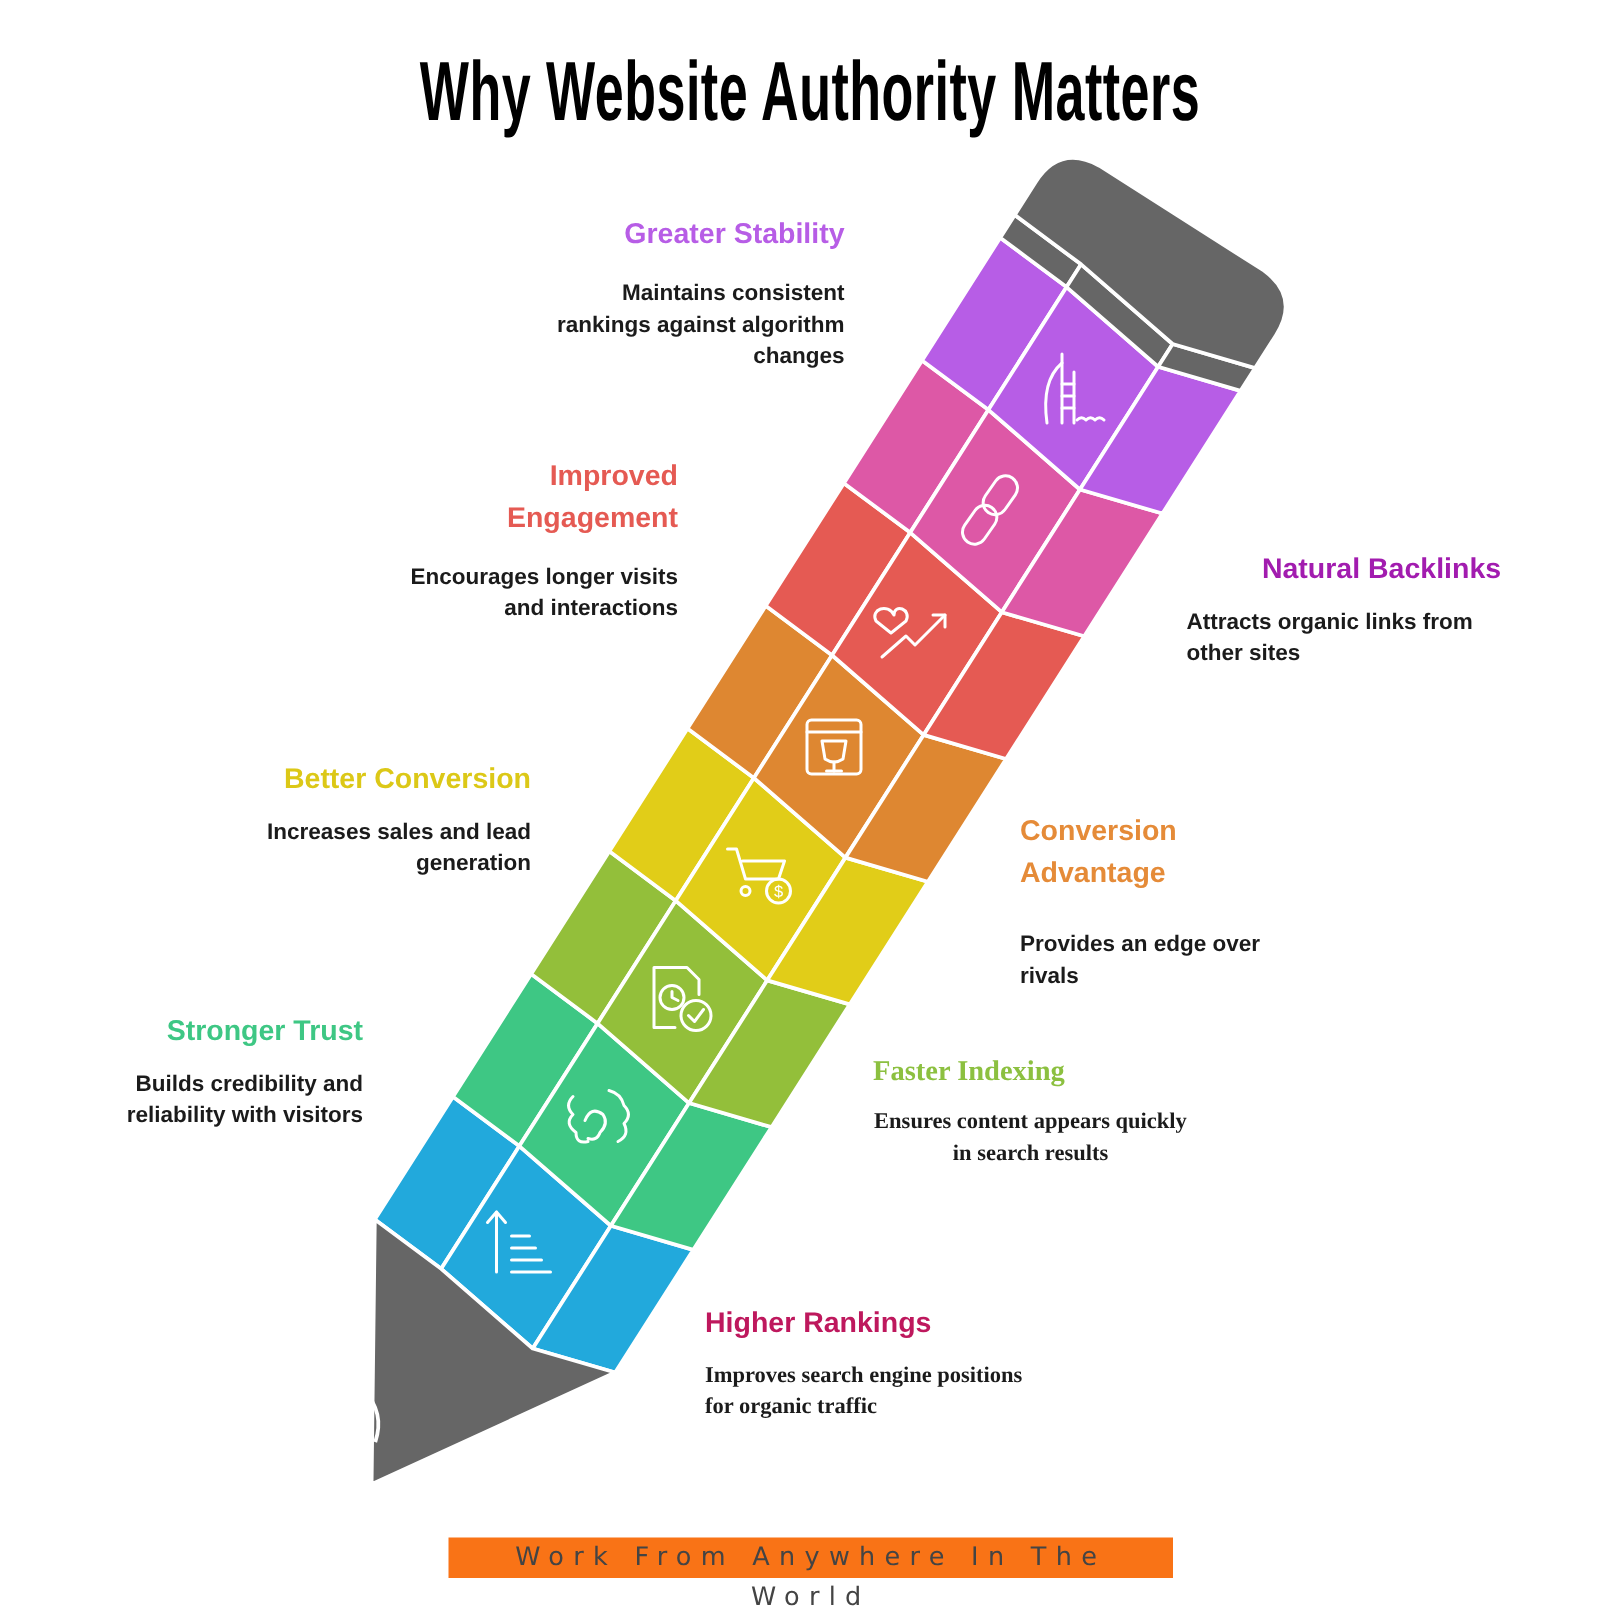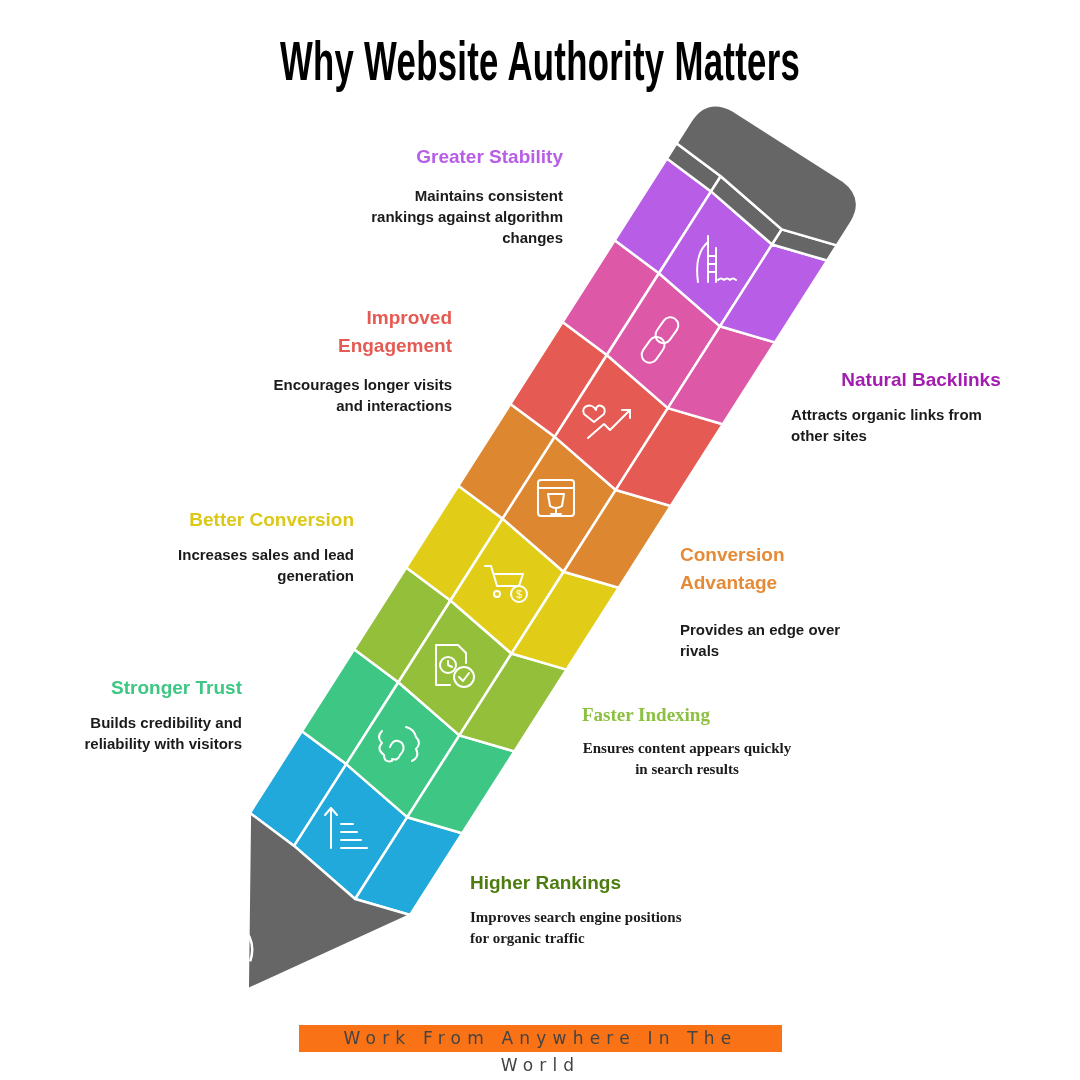--- a/index.html
+++ b/index.html
@@ -168,17 +168,17 @@
   <div class="head" style="color:#8cc040;">Faster Indexing</div>
   <div class="desc" style="width:210px; margin-top:9px;text-align:center;">Ensures content appears quickly in search results</div>
 </div>
 
 <div class="item left" style="left:-18px; top:674px;">
   <div class="head" style="color:#3ec784;">Stronger Trust</div>
   <div class="desc" style="width:200px; margin-left:60px; margin-top:10px;">Builds credibility and reliability with visitors</div>
 </div>
 
 <div class="item right" style="left:470px; top:869px;">
-  <div class="head" style="color:#4d7c0f;">Higher Rankings</div>
+  <div class="head" style="color:#be185d;">Higher Rankings</div>
   <div class="desc" style="width:230px; margin-top:10px;font-family:Liberation Serif, serif;">Improves search engine positions for organic traffic</div>
 </div>
 
 <div class="footer">Work From Anywhere In The World</div>
 
 </body></html>

